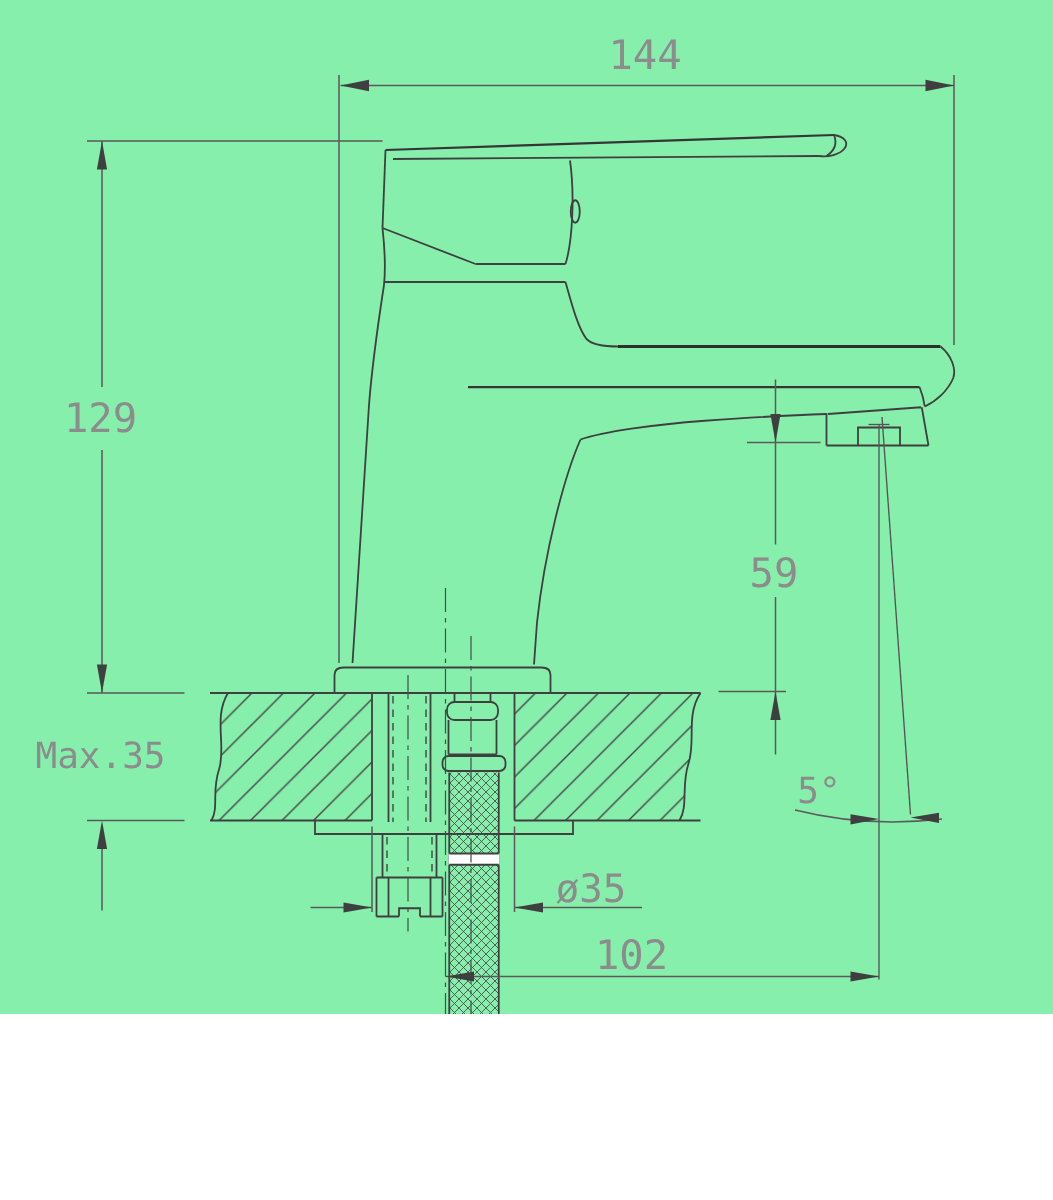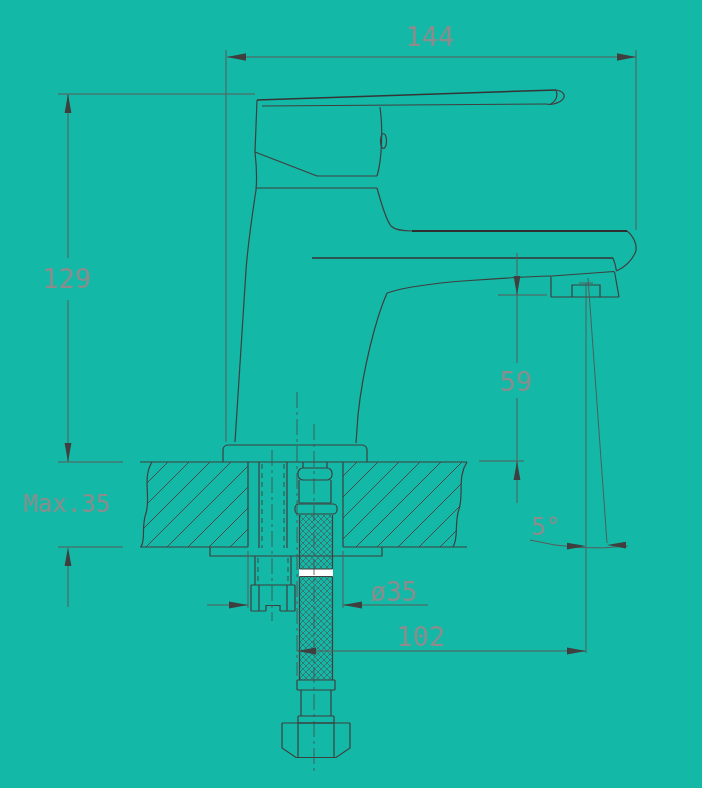--- a/index.html
+++ b/index.html
@@ -1,16 +1,16 @@
 <!DOCTYPE html>
 <html><head>
 <meta charset="utf-8">
 <style>
   html,body{margin:0;padding:0;background:#ffffff;}
-  .stage{position:relative;width:702px;height:788px;background:#14b8a6;overflow:hidden;}
+  .stage{position:relative;width:702px;height:676px;background:#86efac;overflow:hidden;}
   svg{display:block;}
   text{font-family:"DejaVu Sans Mono", monospace;fill:#8c8c8c;}
   .t27{font-size:27px;}
   .t24{font-size:24px;}
   .t26{font-size:26px;}
   .part{stroke:#3f3f3f;fill:none;stroke-width:1.2;}
   .heavy{stroke:#2f2f2f;stroke-width:1.9;}
   .med{stroke:#353535;stroke-width:1.5;}
   .dim{stroke:#5a5a5a;fill:none;stroke-width:1;}
   .arrow{fill:#3f3f3f;stroke:none;}

